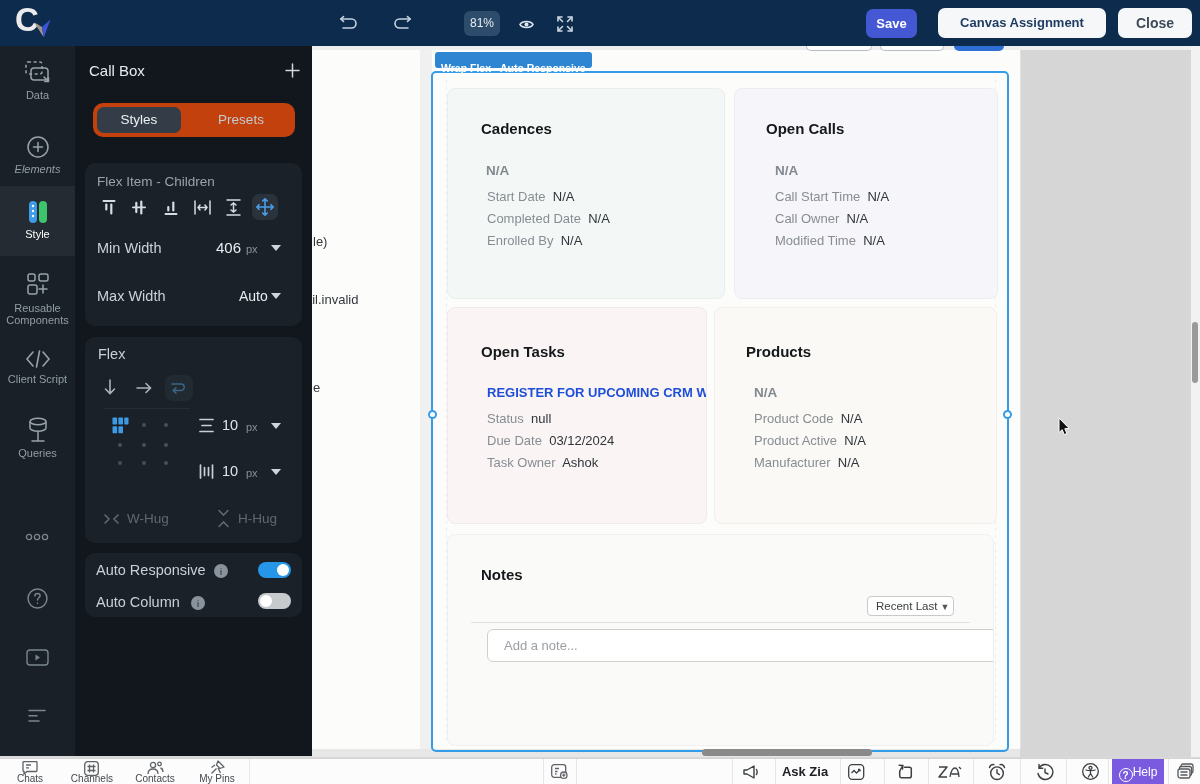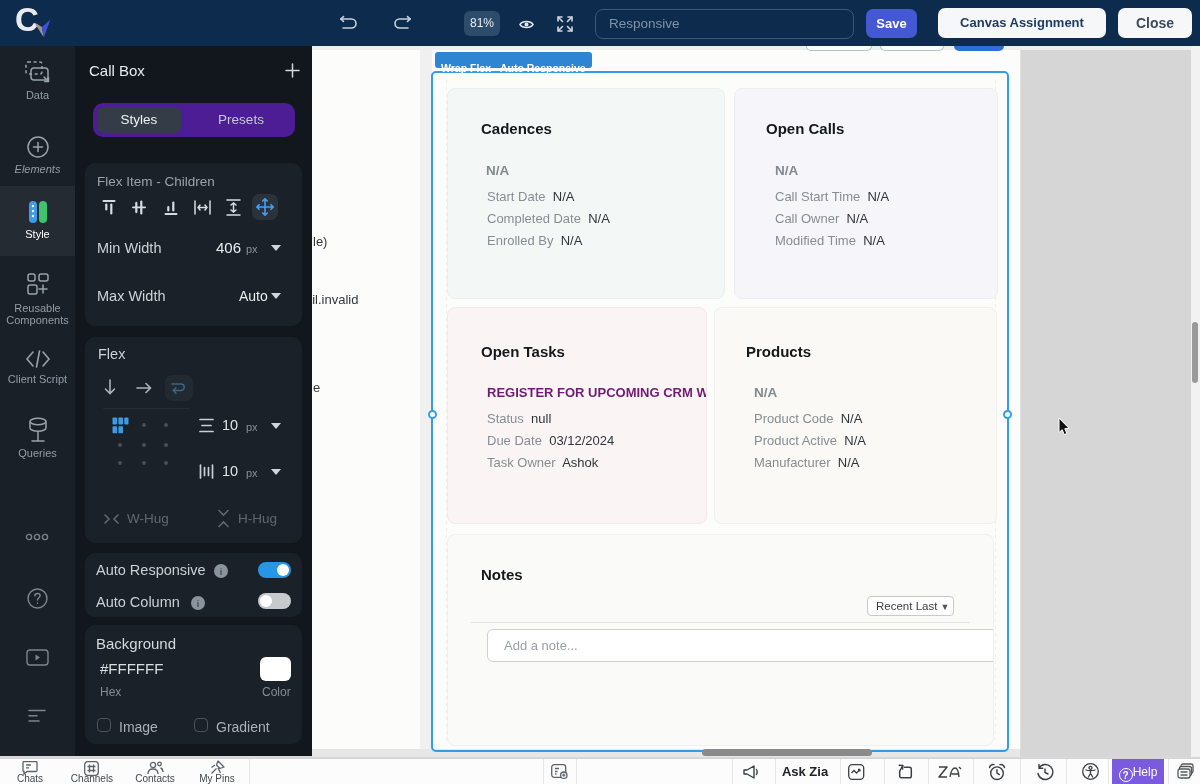--- a/index.html
+++ b/index.html
@@ -72,21 +72,21 @@
 </div>
 <div class="card" style="left:734px;top:88px;width:264px;height:211px;background:#f5f5fa;border:1px solid #ececf3;">
   <div class="ctitle" style="left:31px;top:31px;">Open Calls</div>
   <div class="cna" style="left:40px;top:74px;">N/A</div>
   <div class="crow" style="left:40px;top:100px;">Call Start Time&nbsp; <b>N/A</b></div>
   <div class="crow" style="left:40px;top:122px;">Call Owner&nbsp; <b>N/A</b></div>
   <div class="crow" style="left:40px;top:144px;">Modified Time&nbsp; <b>N/A</b></div>
 </div>
 <div class="card" style="left:447px;top:307px;width:260px;height:217px;background:#faf5f4;border:1px solid #f0eae9;">
   <div class="ctitle" style="left:33px;top:35px;">Open Tasks</div>
-  <div class="abs" style="left:39px;top:77px;font-size:13px;font-weight:bold;color:#701a75;white-space:nowrap;">REGISTER FOR UPCOMING CRM W</div>
+  <div class="abs" style="left:39px;top:77px;font-size:13px;font-weight:bold;color:#1d4ed8;white-space:nowrap;">REGISTER FOR UPCOMING CRM W</div>
   <div class="crow" style="left:39px;top:103px;">Status&nbsp; <b>null</b></div>
   <div class="crow" style="left:39px;top:125px;">Due Date&nbsp; <b>03/12/2024</b></div>
   <div class="crow" style="left:39px;top:147px;">Task Owner&nbsp; <b>Ashok</b></div>
 </div>
 <div class="card" style="left:714px;top:307px;width:283px;height:217px;background:#fbf9f6;border:1px solid #f1efec;">
   <div class="ctitle" style="left:31px;top:35px;">Products</div>
   <div class="cna" style="left:39px;top:77px;">N/A</div>
   <div class="crow" style="left:39px;top:103px;">Product Code&nbsp; <b>N/A</b></div>
   <div class="crow" style="left:39px;top:125px;">Product Active&nbsp; <b>N/A</b></div>
   <div class="crow" style="left:39px;top:147px;">Manufacturer&nbsp; <b>N/A</b></div>
@@ -127,21 +127,20 @@
   <svg class="tbico" style="left:557px;top:16px;" width="16" height="16" viewBox="0 0 16 16" fill="none" stroke="#cdd8e3" stroke-width="1.6" stroke-linecap="round">
     <path d="M1,5 L1,1 L5,1"></path>
       <path d="M11,1 L15,1 L15,5"></path>
       <path d="M15,11 L15,15 L11,15"></path>
       <path d="M5,15 L1,15 L1,11"></path>
     <path d="M1.5,1.5 L5.5,5.5"></path>
       <path d="M14.5,1.5 L10.5,5.5"></path>
       <path d="M14.5,14.5 L10.5,10.5"></path>
       <path d="M1.5,14.5 L5.5,10.5"></path>
   </svg>
-  <div class="abs" id="respinput">Responsive</div>
   <div class="tbtn" id="savebtn">Save</div>
   <div class="tbtn" id="cabtn">Canvas Assignment</div>
   <div class="tbtn" id="closebtn">Close</div>
 </div>
 
 <div class="abs" id="rail">
   <div class="railitem" style="top:15px;">
     <svg width="26" height="24" viewBox="0 0 26 24" fill="none" stroke="#98a2ab" stroke-width="1.5">
       <rect x="1" y="1" width="16" height="12" rx="2" stroke-dasharray="3 2.6"></rect>
       <rect x="6" y="7" width="17" height="12" rx="3"></rect>
@@ -208,21 +207,21 @@
   <svg class="abs" style="left:28px;top:663px;" width="18" height="14" viewBox="0 0 18 14" fill="none" stroke="#7b858e" stroke-width="1.5" stroke-linecap="round">
     <path d="M1,1.5 L17,1.5 M1,6.8 L9,6.8 M1,12.1 L11,12.1"></path>
   </svg>
 </div>
 
 <div class="abs" id="panel">
   <div class="abs" style="left:14px;top:16px;font-size:15px;color:#e6ebef;">Call Box</div>
   <svg class="abs" style="left:210px;top:17px;" width="15" height="15" viewBox="0 0 15 15" stroke="#cfd6dc" stroke-width="1.5" stroke-linecap="round">
       <path d="M7.5,1 L7.5,14 M1,7.5 L14,7.5"></path>
     </svg>
-  <div class="abs" style="left:18px;top:57px;width:202px;height:34px;background:#4c1d95;border-radius:10px;">
+  <div class="abs" style="left:18px;top:57px;width:202px;height:34px;background:#c2410c;border-radius:10px;">
     <div class="abs" style="left:4px;top:4px;width:84px;height:26px;background:#343d47;border-radius:7px;color:#eef2f5;font-size:13.5px;line-height:26px;text-align:center;">Styles</div>
     <div class="abs" style="left:93px;top:4px;width:110px;height:26px;color:#c3cad1;font-size:13.5px;line-height:26px;text-align:center;">Presets</div>
   </div>
 
   <div class="pcard" style="top:117px;height:163px;">
     <div class="plabel" style="position:absolute;left:12px;top:11px;">Flex Item - Children</div>
     
     <g></g>
     <svg class="abs" style="left:17px;top:37px;" width="14" height="15" viewBox="0 0 14 15" fill="#d6dce1">
       <rect x="0.5" y="0" width="13" height="2" rx="1"></rect>
@@ -321,31 +320,20 @@
     <div class="abs" style="left:11px;top:41px;font-size:14.5px;color:#c9d0d6;">Auto Column</div>
     <svg class="abs" style="left:106px;top:43px;" width="14" height="14" viewBox="0 0 14 14" fill="#8a939b">
         <circle cx="7" cy="7" r="7"></circle>
         <text x="7" y="10.5" font-size="9" fill="#171e24" text-anchor="middle" font-family="Liberation Sans">i</text>
       </svg>
     <div class="abs" style="left:173px;top:40px;width:33px;height:16px;background:#c6cacd;border-radius:8px;">
         <div style="position:absolute;left:2px;top:2px;width:12px;height:12px;background:#fff;border-radius:50%;"></div>
       </div>
   </div>
 
-  <div class="pcard" style="top:579px;height:119px;">
-    <div class="abs" style="left:11px;top:10px;font-size:15px;color:#d3d9de;">Background</div>
-    <div class="abs" style="left:15px;top:35px;font-size:15px;color:#d9dee2;">#FFFFFF</div>
-    <div class="abs" style="left:15px;top:60px;font-size:12px;color:#848d95;">Hex</div>
-    <div class="abs" style="left:175px;top:32px;width:31px;height:24px;background:#fff;border-radius:6px;"></div>
-    <div class="abs" style="left:177px;top:60px;font-size:12px;color:#848d95;">Color</div>
-    <div class="abs" style="left:12px;top:93px;width:14px;height:14px;border:1.5px solid #4a545c;border-radius:4px;"></div>
-    <div class="abs" style="left:34px;top:94px;font-size:14px;color:#a9b1b8;">Image</div>
-    <div class="abs" style="left:109px;top:93px;width:14px;height:14px;border:1.5px solid #4a545c;border-radius:4px;"></div>
-    <div class="abs" style="left:131px;top:94px;font-size:14px;color:#a9b1b8;">Gradient</div>
-  </div>
 </div>
 
 <div class="abs" id="botbar">
   <div class="bcell" style="left:0;width:250px;"></div>
   <svg class="bico" style="left:22px;top:2px;" width="16" height="14" viewBox="0 0 16 14" fill="none" stroke="#5f6368" stroke-width="1.3">
     <path d="M1,1.5 A1,1 0 0 1 2,0.5 L14,0.5 A1,1 0 0 1 15,1.5 L15,9.5 A1,1 0 0 1 14,10.5 L5,10.5 L2,13 L2,10.5 A1,1 0 0 1 1,9.5 Z"></path>
     <path d="M4,4 L9,4 M4,6.8 L7,6.8"></path>
   </svg>
   <div class="blabel" style="left:10px;top:14px;width:40px;">Chats</div>
   <svg class="bico" style="left:84px;top:2px;" width="15" height="15" viewBox="0 0 15 15" fill="none" stroke="#5f6368" stroke-width="1.3">

